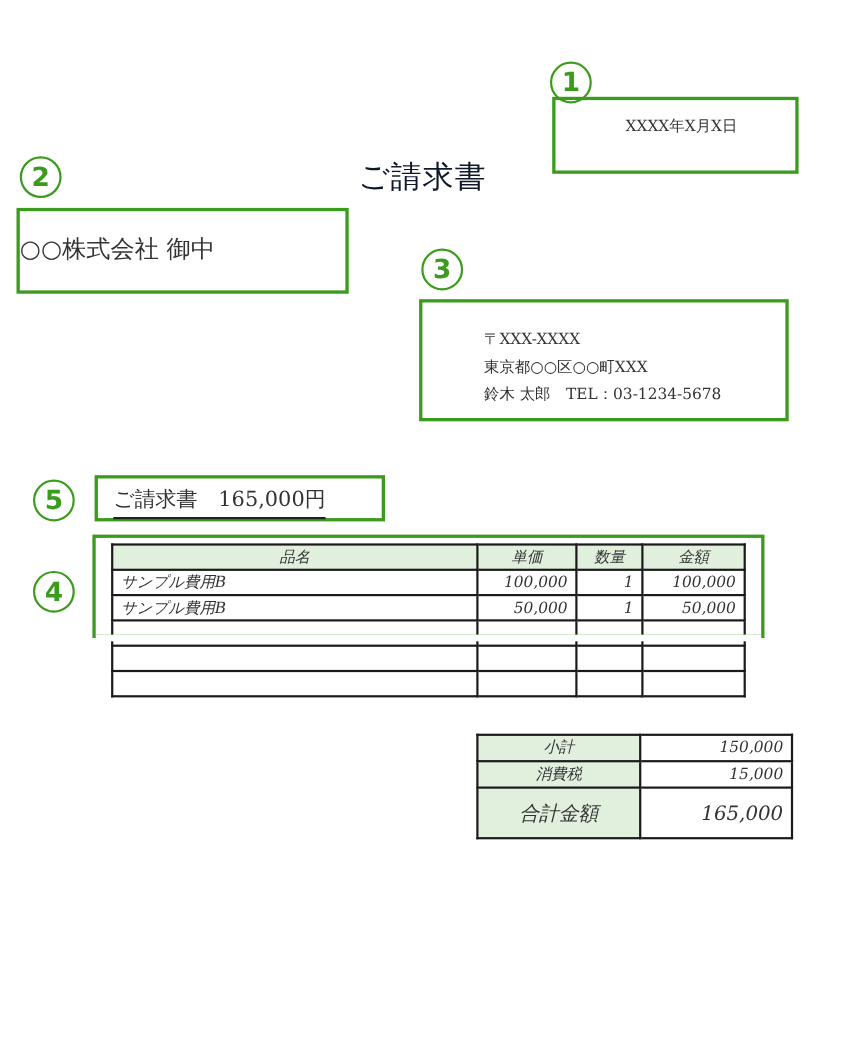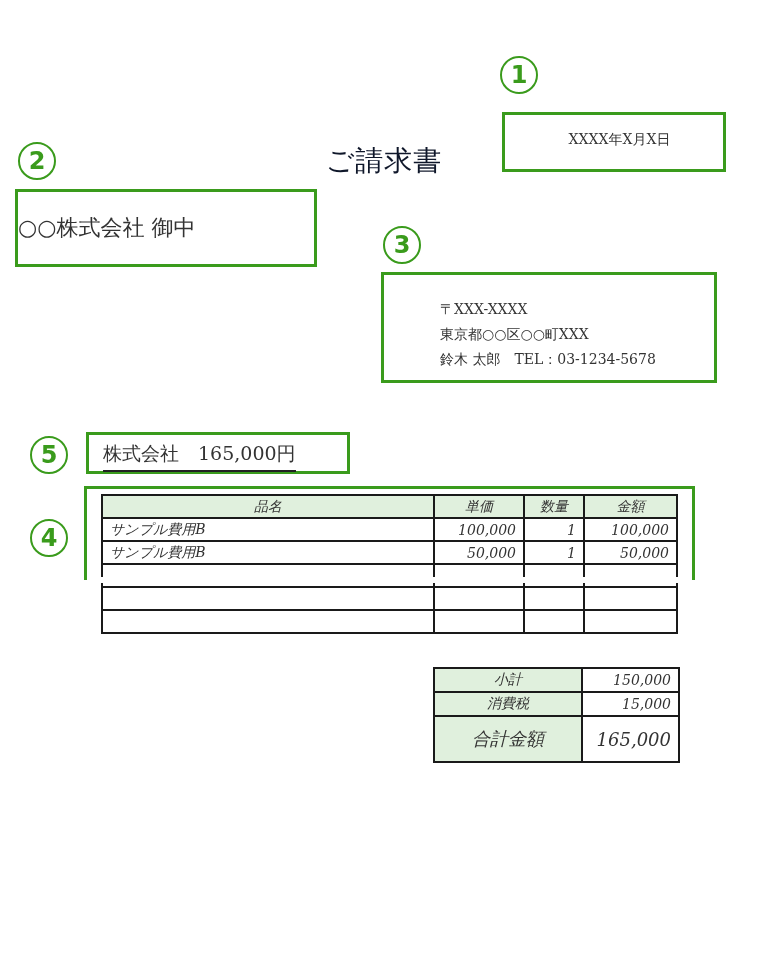--- a/index.html
+++ b/index.html
@@ -23,39 +23,39 @@
   .sum td { height: 22px; }
   .sum .lab { background: #e0f0dd; text-align: center; }
   .sum .big td { height: 44px; font-size: 18px; }
 </style>
 </head>
 <body>
 
 <div class="title">ご請求書</div>
 
 <div class="badge" style="left:500px;top:56px;">1</div>
-<div class="gbox date" style="left:502px;top:112px;width:224px;height:60px;padding-left:11px;">
+<div class="gbox date" style="left:502px;top:88px;width:224px;height:70px;padding-left:11px;">
   <span>XXXX年X月X日</span>
 </div>
 
 <div class="badge" style="left:18px;top:142px;">2</div>
 <div class="gbox client" style="left:15px;top:189px;width:302px;height:78px;">
   <span>○○株式会社 御中</span>
 </div>
 
 <div class="badge" style="left:383px;top:226px;">3</div>
 <div class="gbox sender" style="left:381px;top:272px;width:336px;height:111px;">
   <div>〒XXX-XXXX</div>
   <div>東京都○○区○○町XXX</div>
   <div>鈴木 太郎　TEL：03-1234-5678</div>
 </div>
 
 <div class="badge" style="left:30px;top:436px;">5</div>
 <div class="gbox amount" style="left:86px;top:432px;width:264px;height:42px;">
-  <span class="amount-line">株式会社　165,000円</span>
+  <span class="amount-line">ご請求書　165,000円</span>
 </div>
 
 <div class="badge" style="left:30px;top:519px;">4</div>
 <table style="left:101px;top:494px;width:577px;">
   <tbody>
       <tr>
     <th style="width:316px;">品名</th>
     <th style="width:74px;">単価</th>
     <th style="width:44px;">数量</th>
     <th>金額</th>
@@ -88,21 +88,21 @@
         <td></td>
         <td></td>
         <td></td>
         <td></td>
       </tr>
 </tbody>
   </table>
 <div class="gbox" style="left:84px;top:486px;width:611px;height:94px;border-color:#3a9b1c;background:transparent;"></div>
 <div class="abs" style="left:87px;top:577px;width:605px;height:6px;background:#ffffff;"></div>
 
-<table class="sum" style="left:433px;top:667px;width:247px;">
+<table class="sum" style="left:433px;top:667px;width:288px;">
   <tbody>
       <tr>
     <td class="lab" style="width:132px;">小計</td>
     <td class="num">150,000</td>
   </tr>
   <tr>
     <td class="lab">消費税</td>
     <td class="num">15,000</td>
   </tr>
   <tr class="big">

